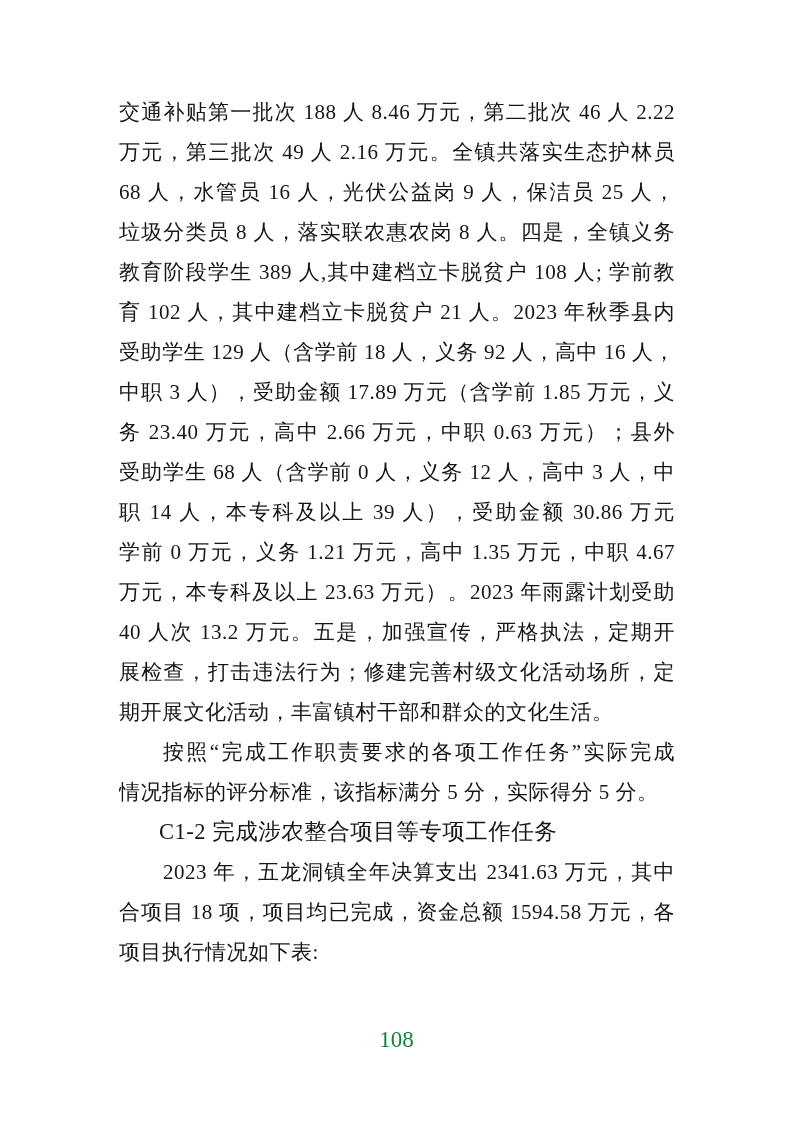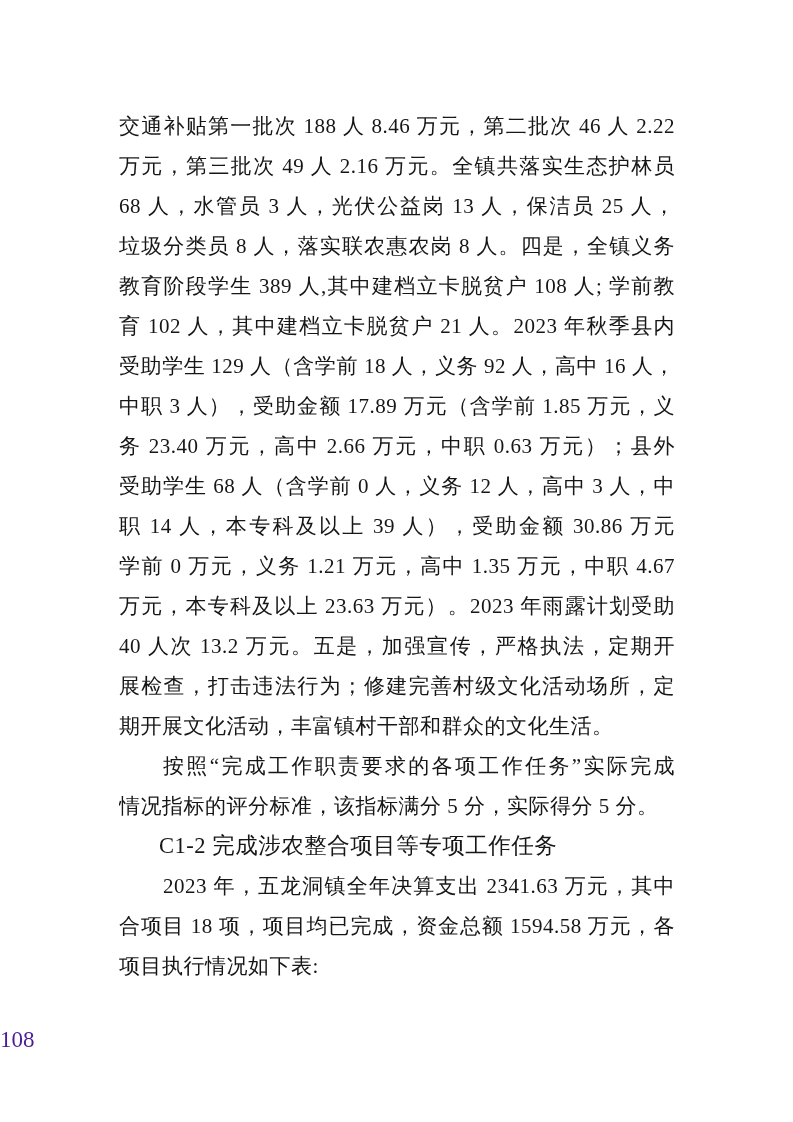--- a/index.html
+++ b/index.html
@@ -12,21 +12,21 @@
     width: 793px;
     height: 1122px;
     background: #ffffff;
     overflow: hidden;
     font-family: "Liberation Serif", "DejaVu Serif", serif;
     color: #161616;
   }
   .doc-body {
     position: absolute;
     left: 119px;
-    top: 106px;
+    top: 92px;
     width: 556px;
   }
   .line {
     margin: 0;
     height: 40px;
     line-height: 40px;
     font-size: 21px;
     letter-spacing: 0.5px;
     white-space: normal;
     text-align: justify;
@@ -40,32 +40,33 @@
     font-weight: 400;
     font-size: 22.5px;
   }
   .page-number {
     position: absolute;
     left: 0;
     top: 1020px;
     width: 100%;
     height: 40px;
     line-height: 40px;
+    text-align: center;
     font-size: 23px;
-    color: #4c1d95;
+    color: #15803d;
   }
 </style>
 </head>
 <body>
 
 <div class="page">
   <div class="doc-body">
       <p class="line">交通补贴第一批次 188 人 8.46 万元，第二批次 46 人 2.22</p>
       <p class="line">万元，第三批次 49 人 2.16 万元。全镇共落实生态护林员</p>
-      <p class="line">68 人，水管员 3 人，光伏公益岗 13 人，保洁员 25 人，</p>
+      <p class="line">68 人，水管员 16 人，光伏公益岗 9 人，保洁员 25 人，</p>
       <p class="line">垃圾分类员 8 人，落实联农惠农岗 8 人。四是，全镇义务</p>
       <p class="line">教育阶段学生 389 人,其中建档立卡脱贫户 108 人; 学前教</p>
       <p class="line">育 102 人，其中建档立卡脱贫户 21 人。2023 年秋季县内</p>
       <p class="line">受助学生 129 人（含学前 18 人，义务 92 人，高中 16 人，</p>
       <p class="line">中职 3 人），受助金额 17.89 万元（含学前 1.85 万元，义</p>
       <p class="line">务 23.40 万元，高中 2.66 万元，中职 0.63 万元）；县外</p>
       <p class="line">受助学生 68 人（含学前 0 人，义务 12 人，高中 3 人，中</p>
       <p class="line">职 14 人，本专科及以上 39 人），受助金额 30.86 万元（含</p>
       <p class="line">学前 0 万元，义务 1.21 万元，高中 1.35 万元，中职 4.67</p>
       <p class="line">万元，本专科及以上 23.63 万元）。2023 年雨露计划受助</p>

